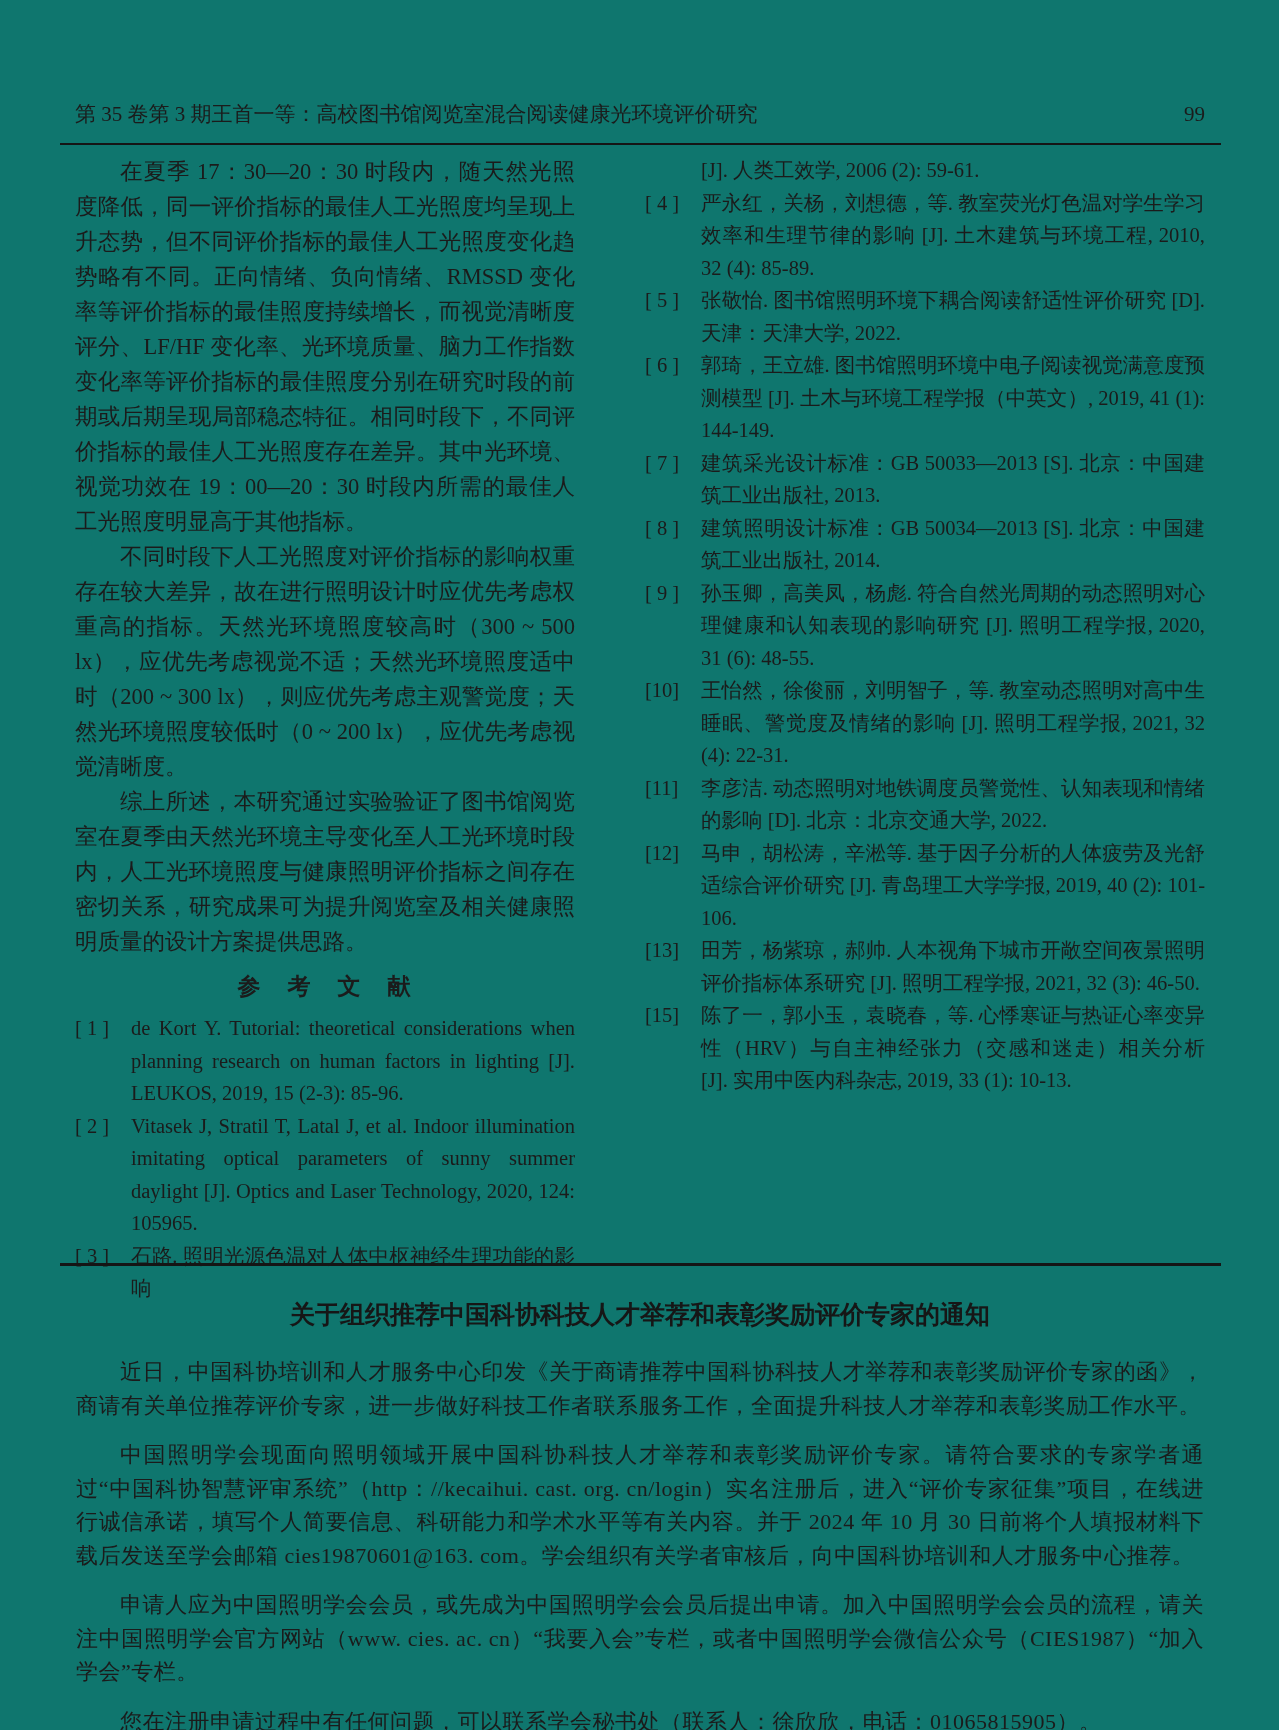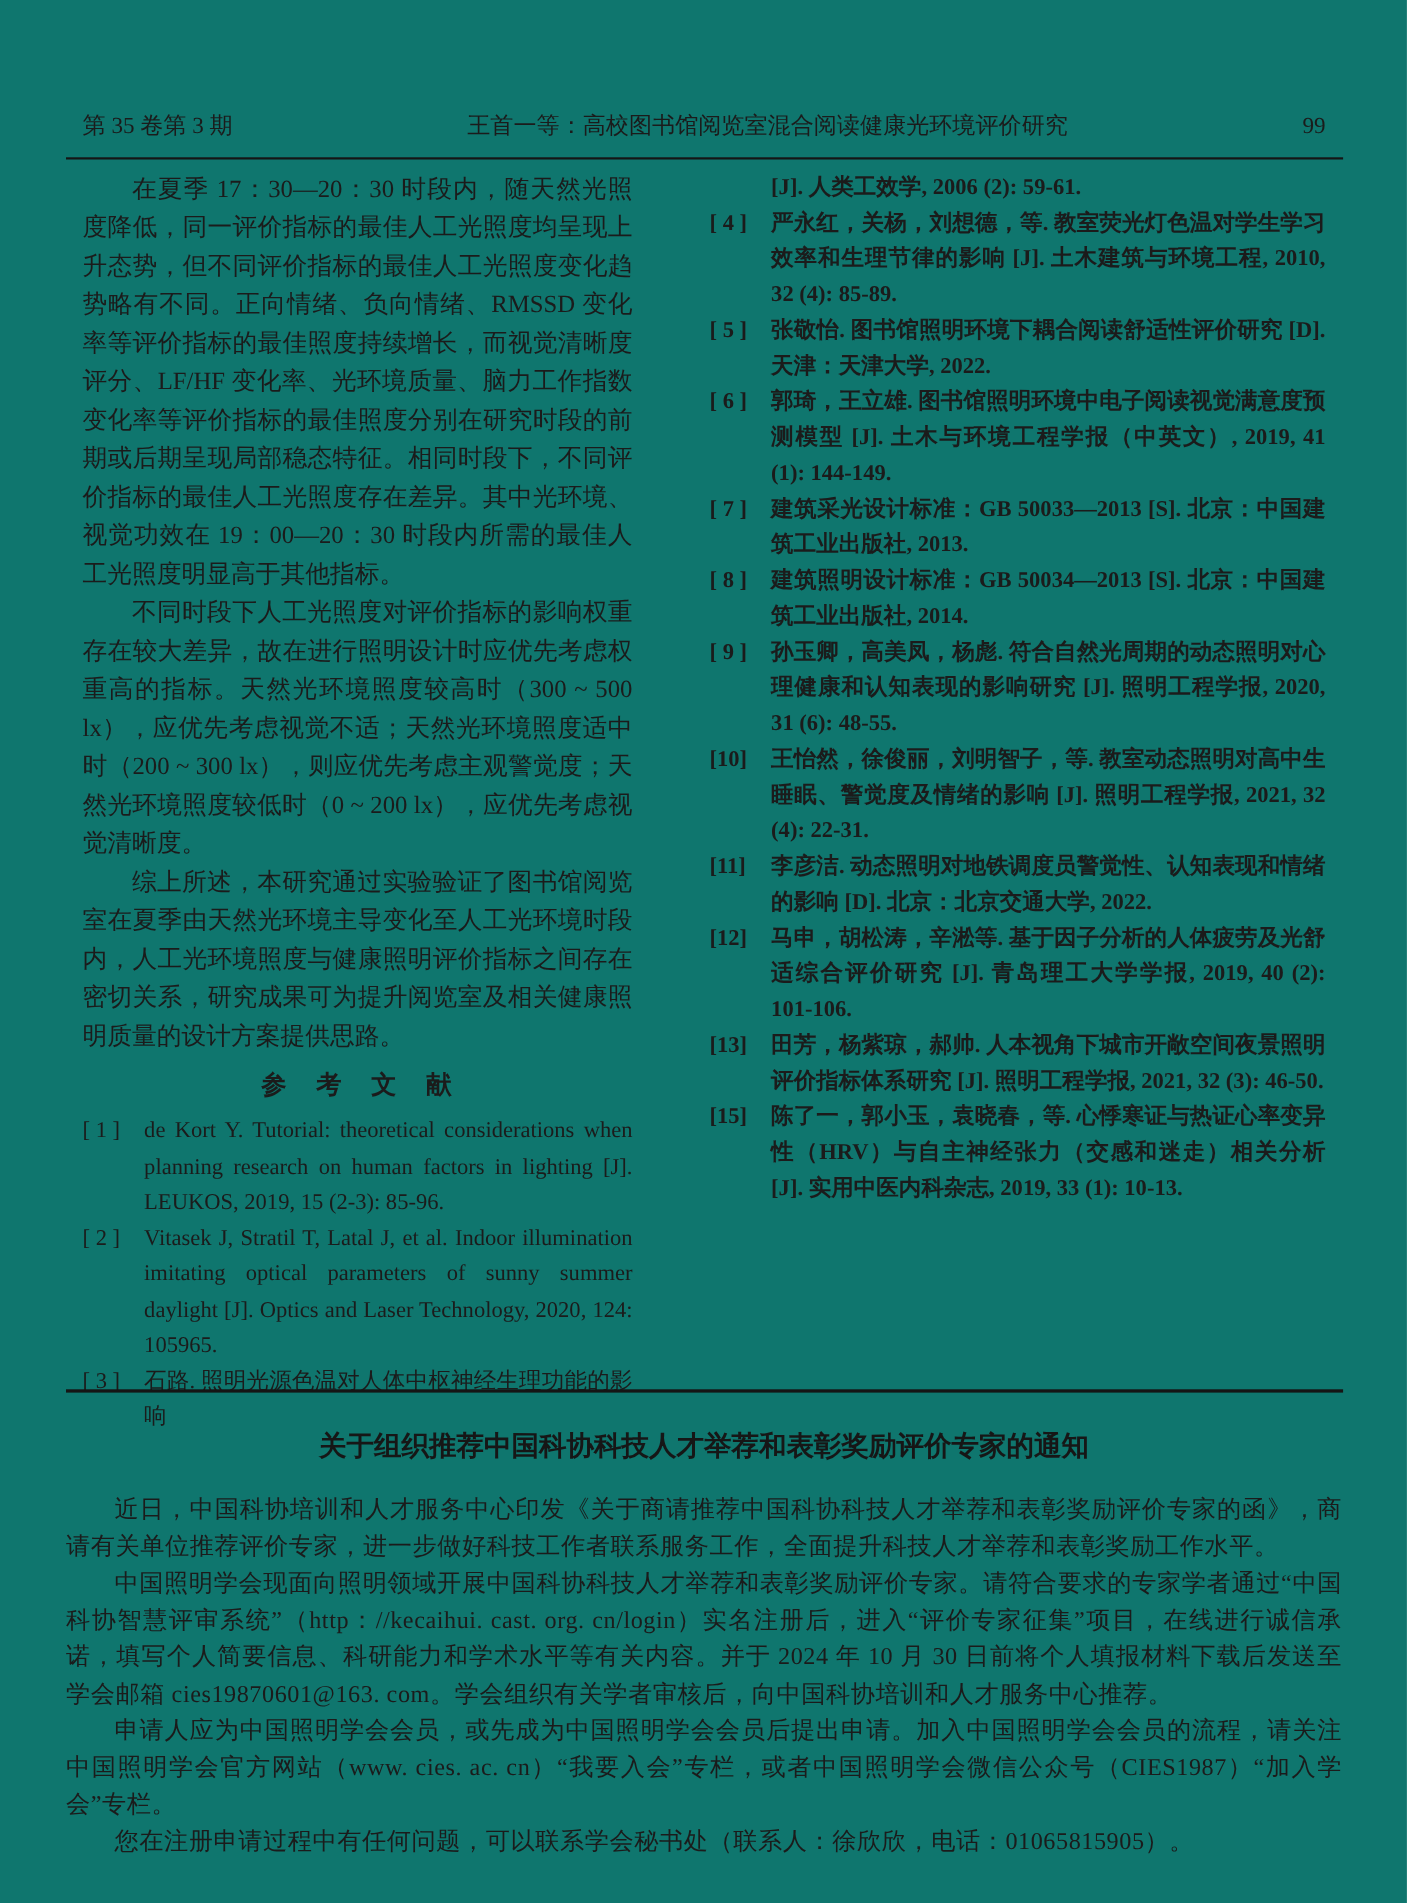--- a/index.html
+++ b/index.html
@@ -11,32 +11,32 @@
     color:#1b1b1b;
     overflow:hidden;
     margin:0 auto;
   }
   
   .page-header{
     position:absolute;top:100px;left:75px;width:1130px;
     display:flex;justify-content:space-between;align-items:baseline;
     font-size:21px;
   }
-  .page-header .running-title{flex:1;text-align:center;}
+  .page-header .running-title{flex:1;}
   .header-rule{
     position:absolute;top:143px;left:60px;width:1161px;height:2px;
     background:#151515;
   }
   
   .columns{
     position:absolute;top:154px;left:75px;width:1130px;
     display:flex;gap:70px;
   }
   .col-left{width:500px;flex:0 0 500px;}
-  .col-right{width:560px;flex:0 0 560px;font-weight:bold;}
+  .col-right{width:560px;flex:0 0 560px;}
   .par{
     margin:0;text-indent:2em;
     font-size:22.5px;line-height:35px;
     text-align:justify;
   }
   .refs-heading{
     margin:12px 0 10px 0;
     font-size:23px;font-weight:700;
     text-align:center;letter-spacing:2px;
   }
@@ -51,21 +51,21 @@
   .notice{
     position:absolute;top:1298px;left:60px;width:1160px;
   }
   .notice-title{
     margin:0 0 24px 0;
     font-family:"Liberation Sans","DejaVu Sans",sans-serif;
     font-size:25px;font-weight:700;text-align:center;
     color:#161616;
   }
   .notice-par{
-    margin:0;text-indent:2em;
+    margin:16px;text-indent:2em;
     font-size:22px;line-height:33.5px;
     text-align:justify;letter-spacing:0.5px;
   }
 </style>
 </head>
 <body>
 
 <div class="page">
 
   <div class="page-header">

